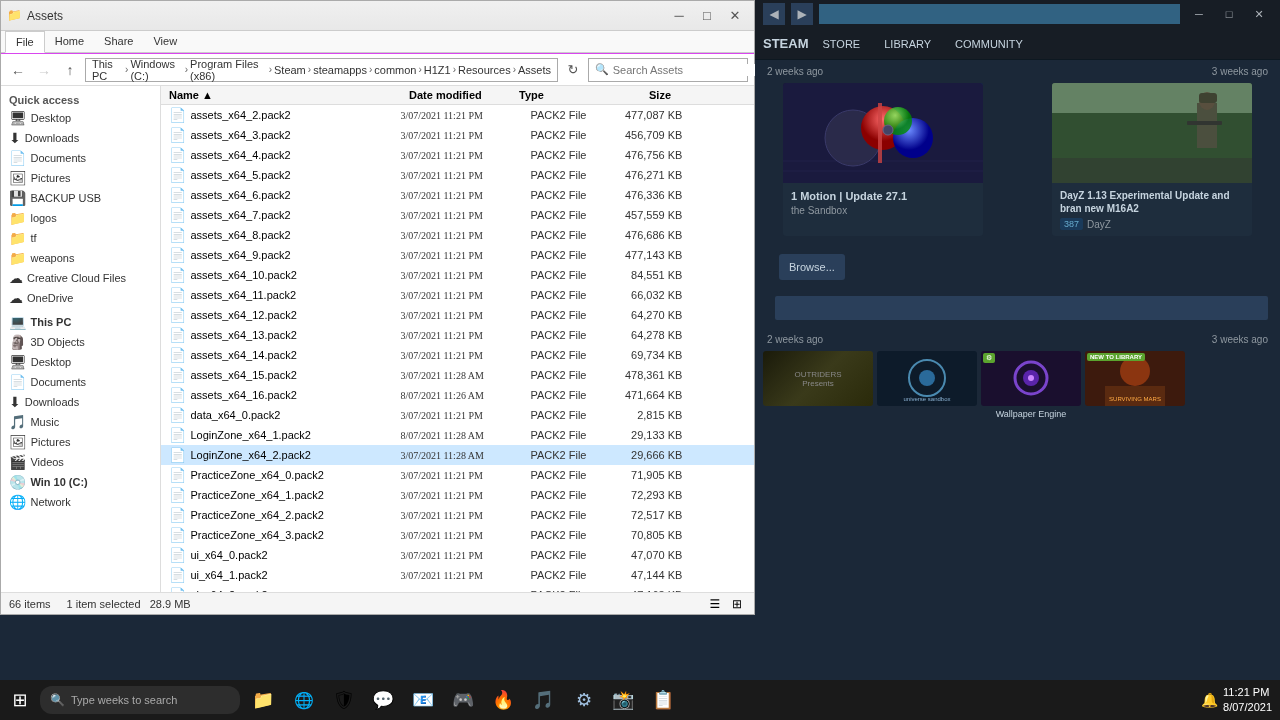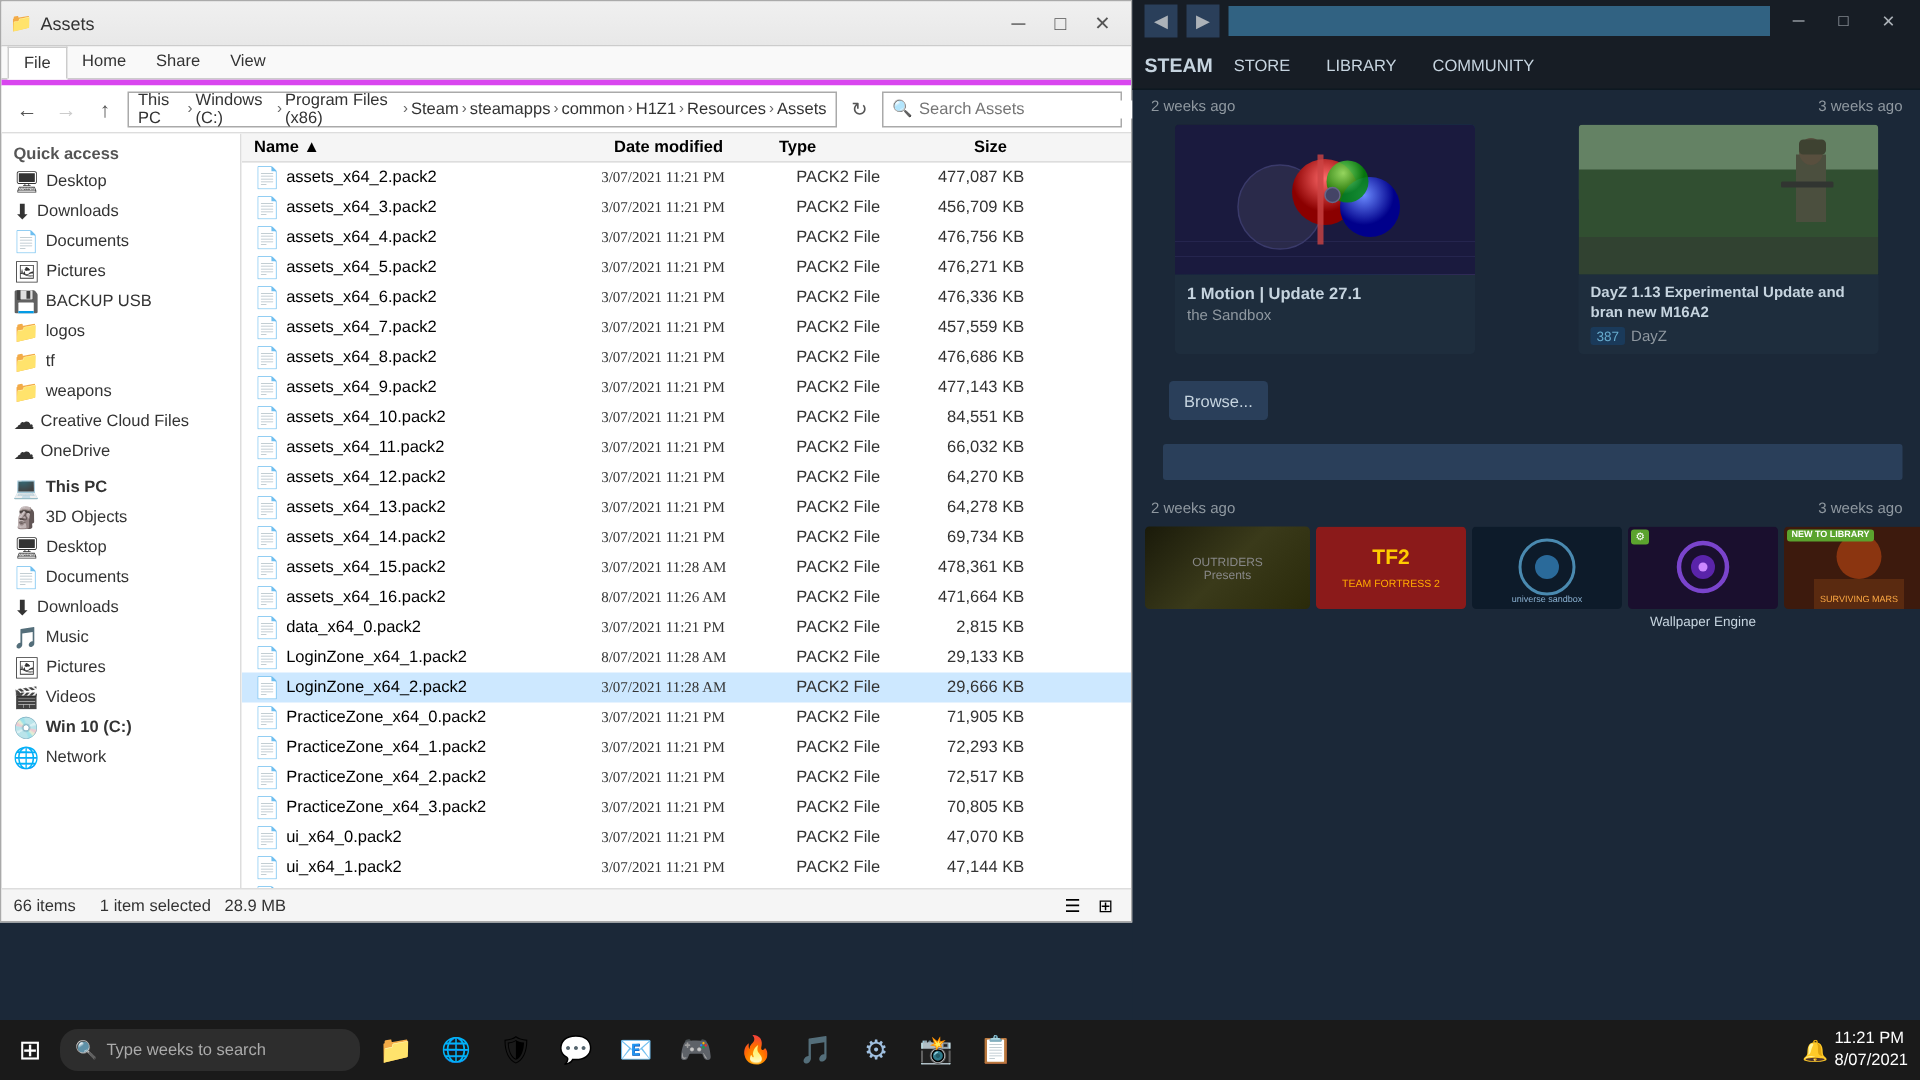--- a/index.html
+++ b/index.html
@@ -33,21 +33,21 @@
       background: transparent;
       border: none;
       cursor: pointer;
       display: flex; align-items: center; justify-content: center;
       font-size: 13px; color: #555;
     }
 
     
     .ribbon {
       background: #f9f9f9;
-      border-bottom: 4px solid #d946ef;
+      border-bottom: 1px solid #d946ef;
     }
     .ribbon-tabs {
       display: flex;
       padding: 0 4px;
       border-bottom: 1px solid #ccc;
     }
     .ribbon-tab {
       padding: 4px 10px;
       font-size: 11px;
       cursor: pointer;
@@ -806,29 +806,20 @@
     </div>
 
     <div style="display:flex; gap:4px; padding: 6px 8px;">
 
       <div style="width:110px; flex-shrink:0;">
         <div style="width:110px; height:55px; background:linear-gradient(135deg,#1a1a0a,#3a3a1a,#2a2a0a); border-radius:3px; overflow:hidden; display:flex;align-items:center;justify-content:center;">
           <span style="color:#888;font-size:8px;text-align:center;">OUTRIDERS<br>Presents</span>
         </div>
       </div>
 
-      <div style="width:100px; flex-shrink:0;">
-        <div style="width:100px; height:55px; border-radius:3px; overflow:hidden; position:relative;">
-          <svg width="100" height="55" viewBox="0 0 100 55">
-            <rect width="100" height="55" fill="#8b1a1a"></rect>
-            <text x="50" y="25" text-anchor="middle" font-size="14" font-weight="bold" fill="#ffcc00">TF2</text>
-            <text x="50" y="40" text-anchor="middle" font-size="7" fill="#ffaa00">TEAM FORTRESS 2</text>
-          </svg>
-        </div>
-      </div>
 
       <div style="width:100px; flex-shrink:0;">
         <div style="width:100px; height:55px; border-radius:3px; overflow:hidden; position:relative;">
           <svg width="100" height="55" viewBox="0 0 100 55">
             <rect width="100" height="55" fill="#0d1b2a"></rect>
             <circle cx="50" cy="27" r="18" fill="none" stroke="#4a8ab0" stroke-width="2"></circle>
             <circle cx="50" cy="27" r="8" fill="#2a6a9a"></circle>
             <text x="50" y="50" text-anchor="middle" font-size="6" fill="#8ab0d0">universe sandbox</text>
           </svg>
         </div>

